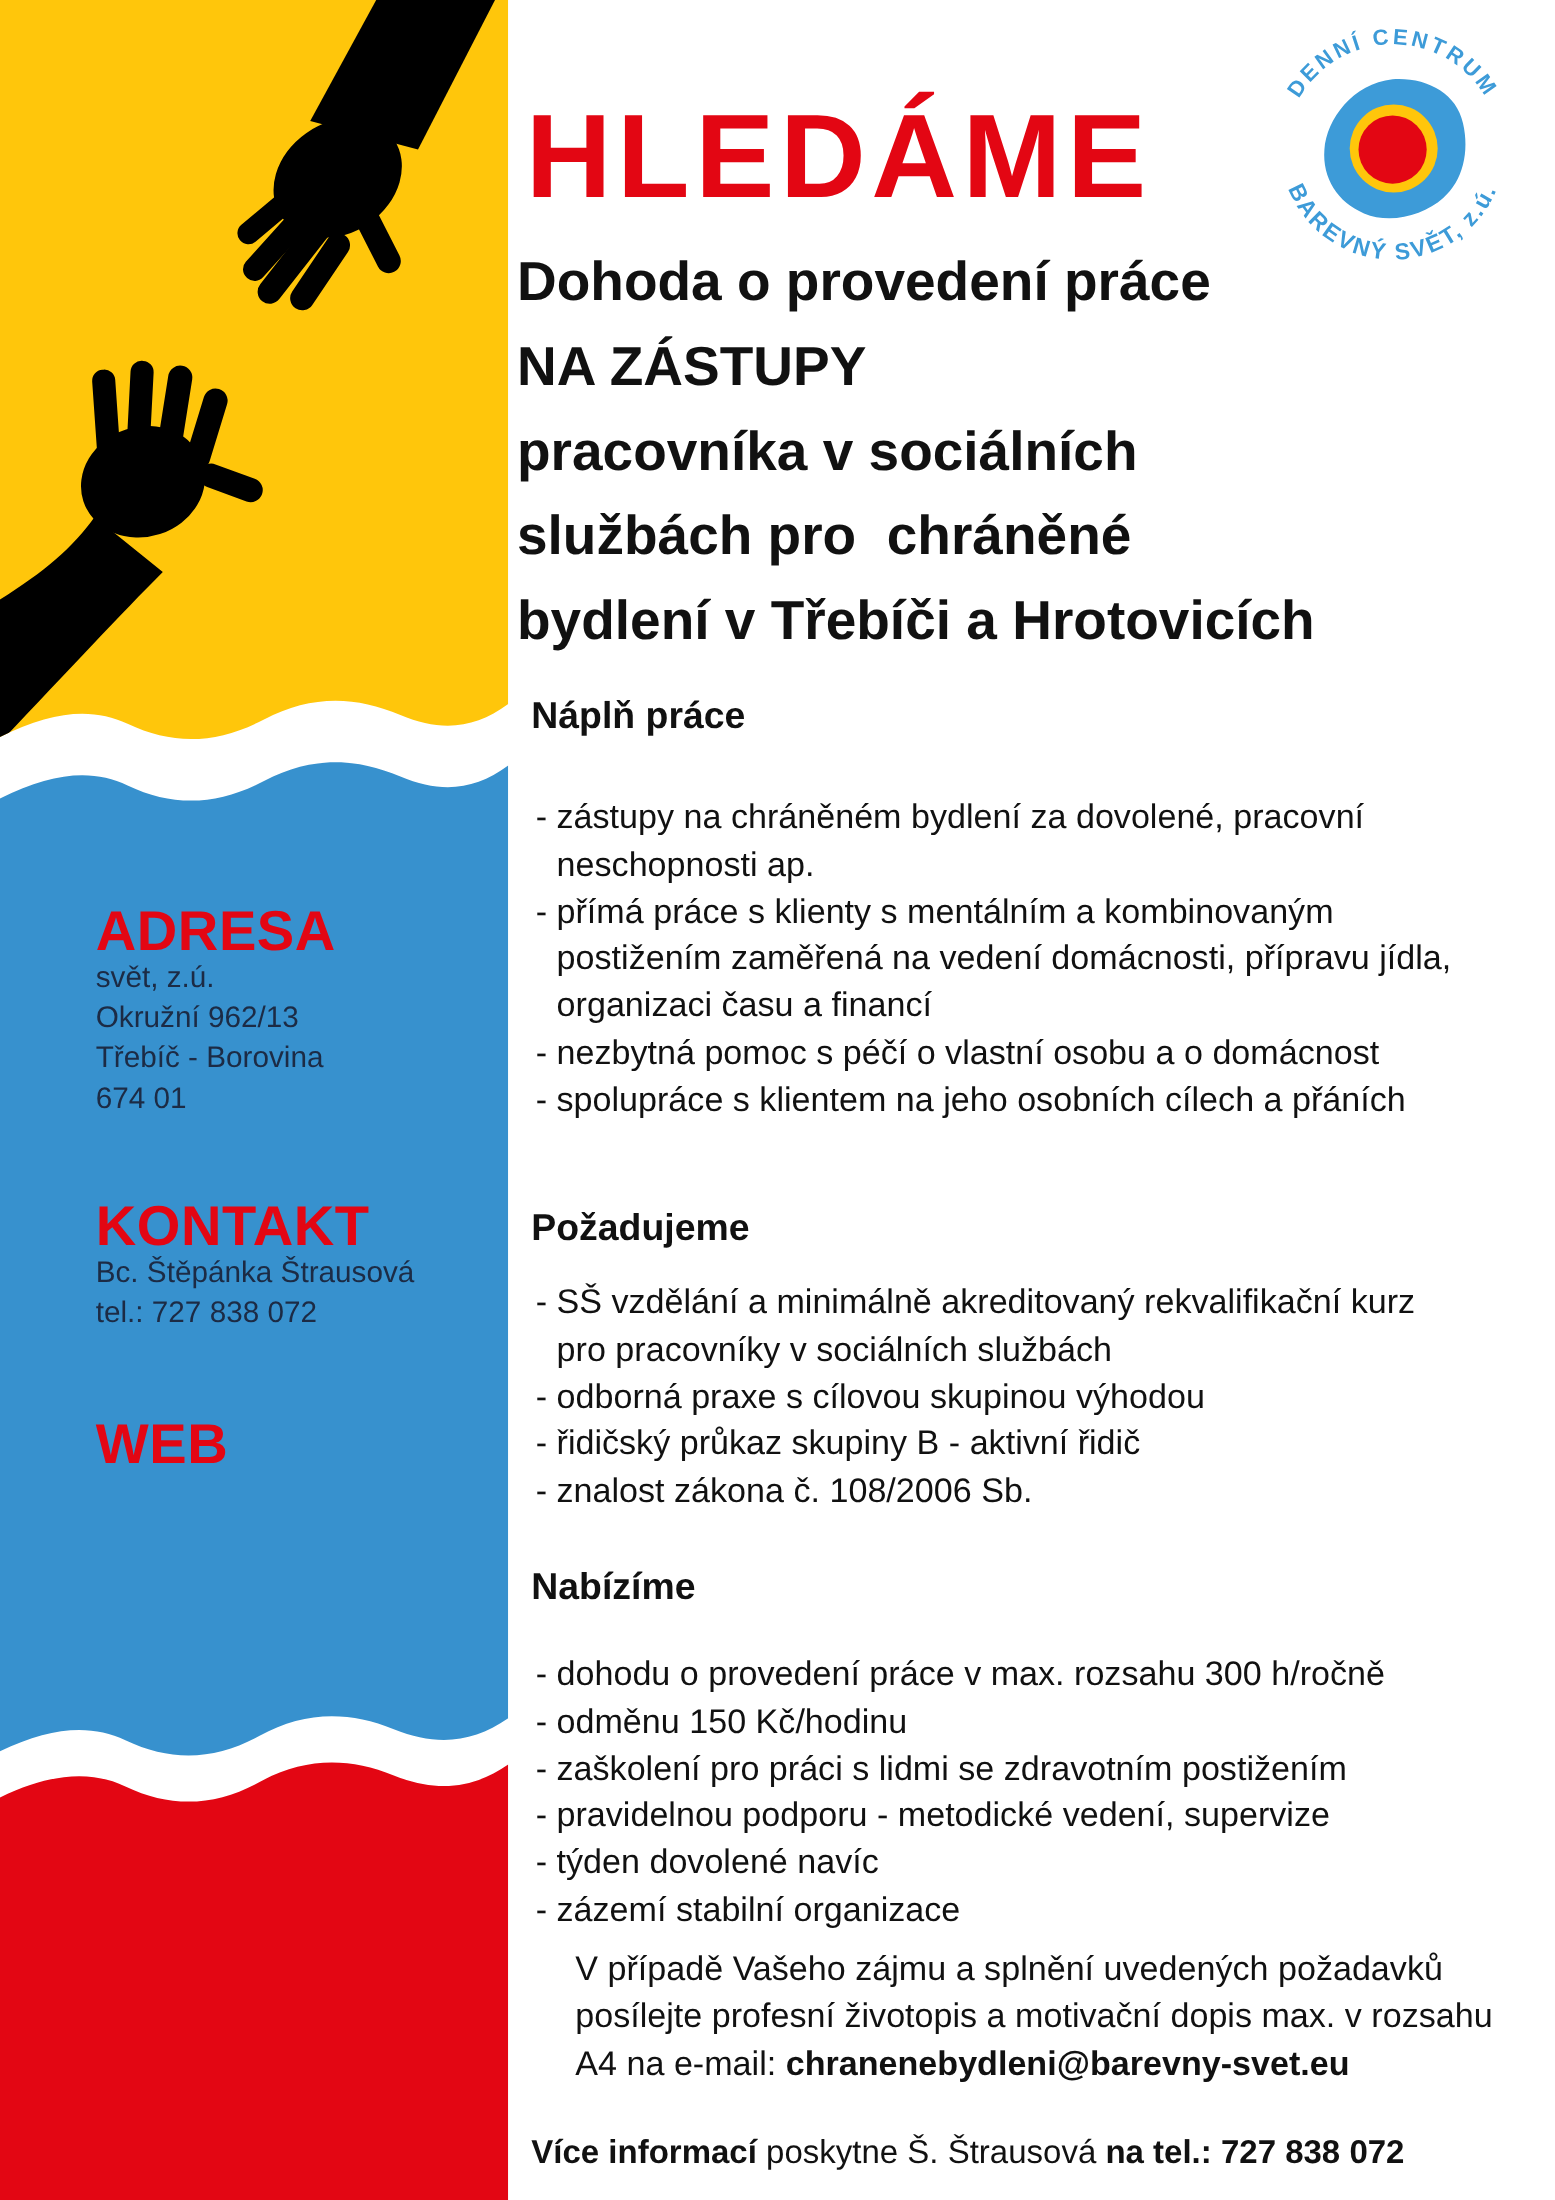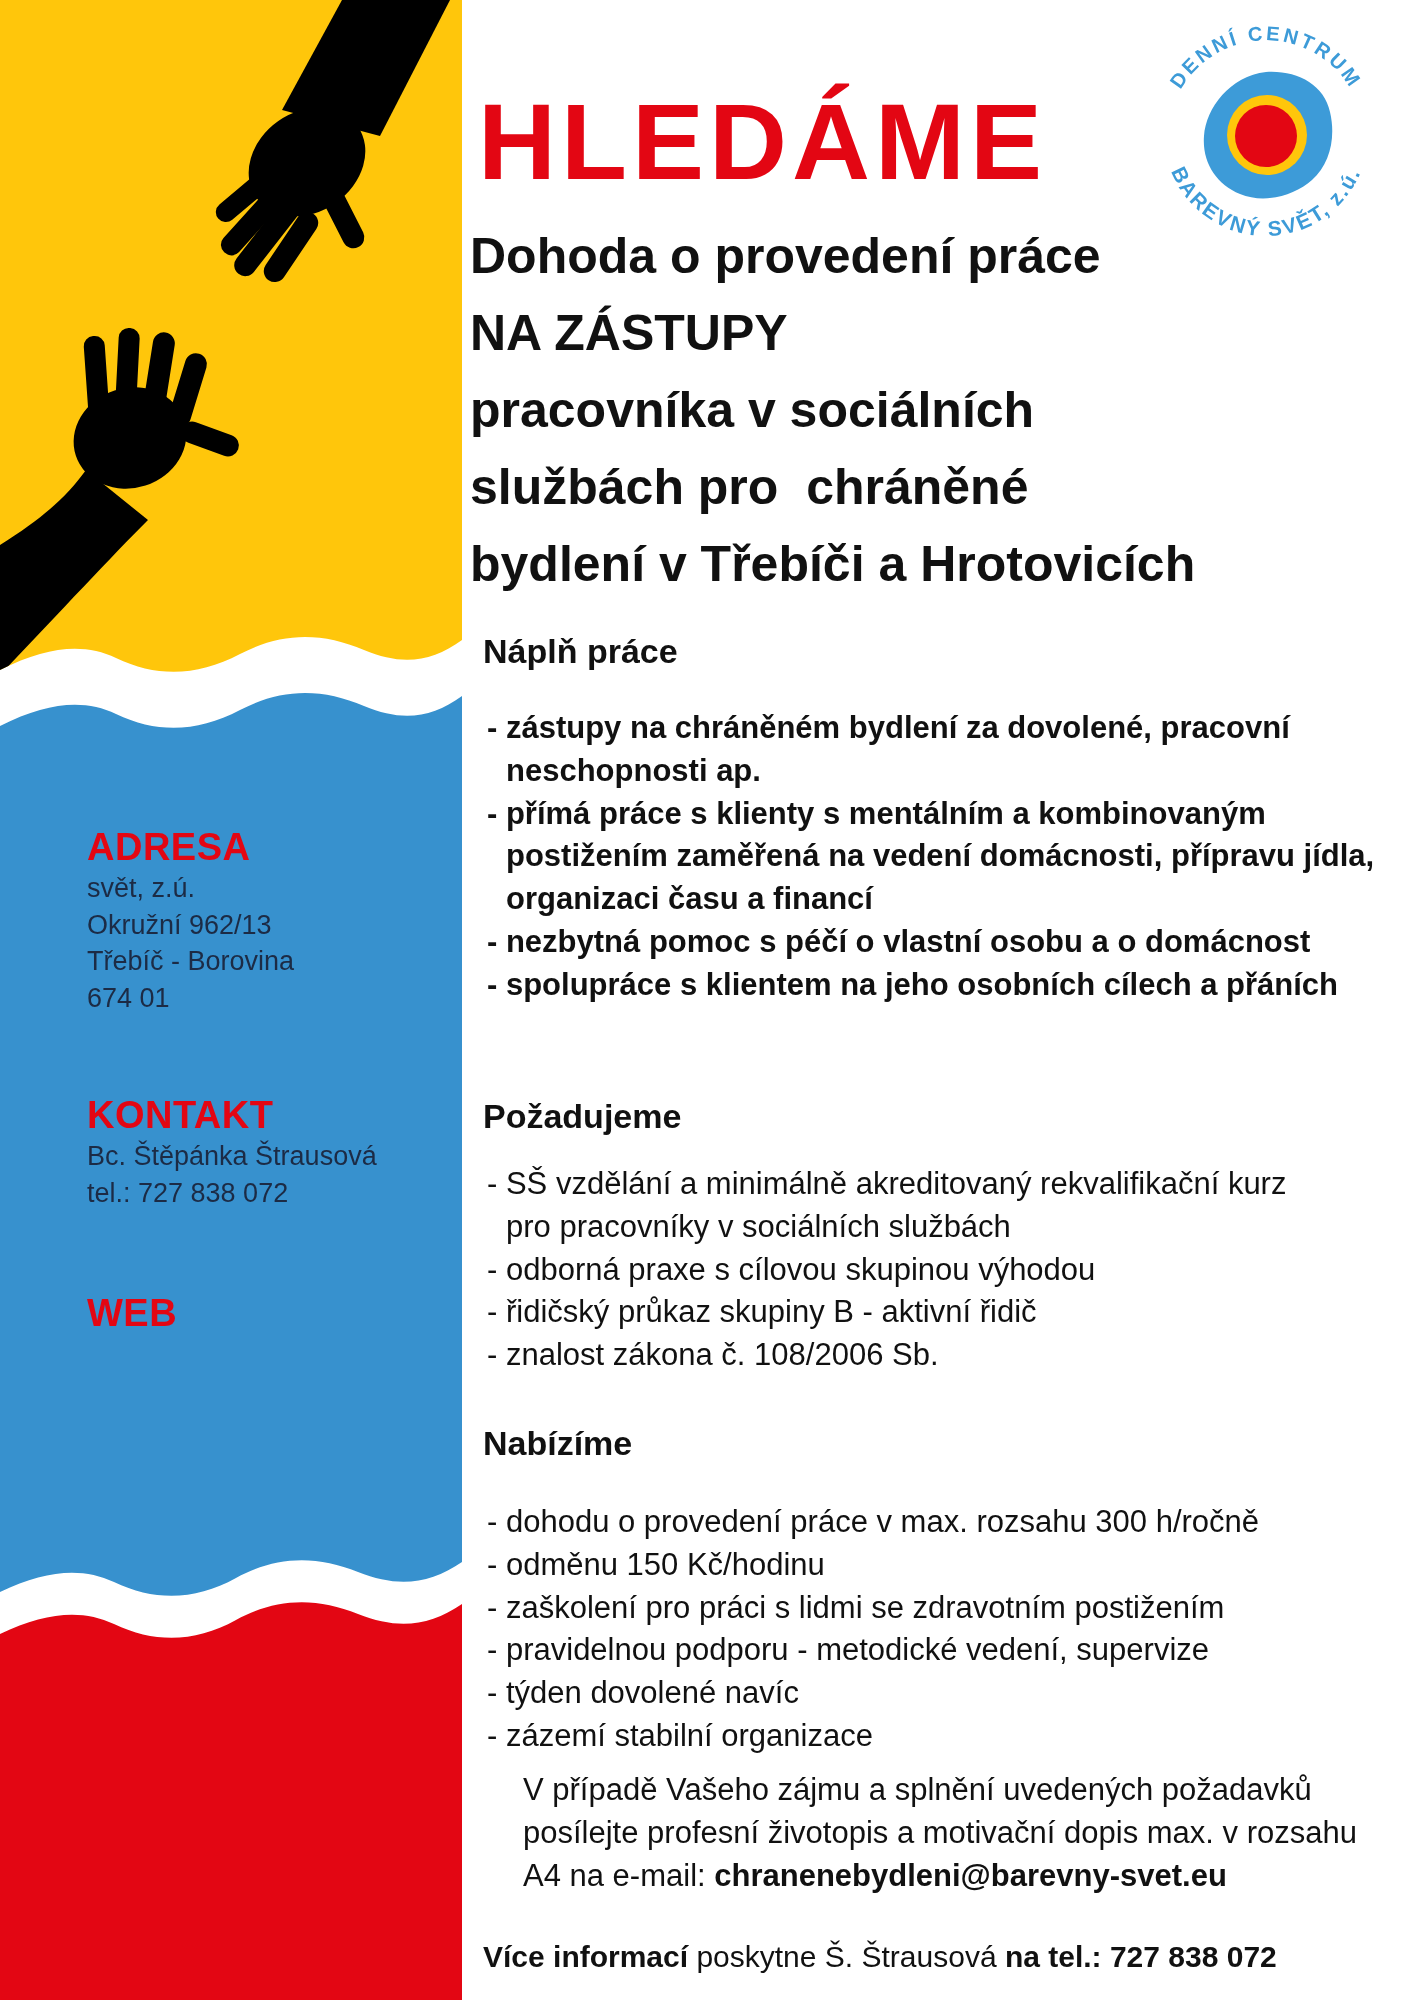--- a/index.html
+++ b/index.html
@@ -7,41 +7,41 @@
     position:relative;width:1414px;height:2000px;background:#ffffff;overflow:hidden;
     font-family:"Liberation Sans",sans-serif;color:#111111;
   }
   .side-art{position:absolute;left:0;top:0;}
 
   
   .sb-block{position:absolute;left:87px;width:330px;}
   .sb-adresa{top:828px;}
   .sb-kontakt{top:1096px;}
   .sb-web{top:1294px;}
-  .sb-head{font-size:38px;line-height:38px;font-weight:bold;color:#E30613;letter-spacing:.5px;}
+  .sb-head{font-size:51px;line-height:38px;font-weight:bold;color:#E30613;letter-spacing:.5px;}
   .sb-lines{margin-top:4px;font-size:27px;line-height:36.5px;color:#1C2B45;}
   .sb-lines .line{white-space:pre;}
 
   
   .logo{position:absolute;left:1146px;top:16px;width:240px;height:240px;}
   .logo .lt{font-family:"Liberation Sans",sans-serif;font-size:20px;font-weight:bold;letter-spacing:3px;fill:#3D9BD8;}
   .logo .lb{font-family:"Liberation Sans",sans-serif;font-size:21px;font-weight:800;letter-spacing:2px;fill:#3D9BD8;}
 
   
   .title{position:absolute;left:478px;top:88px;font-size:108px;line-height:108px;
          font-weight:bold;color:#E30613;letter-spacing:5px;white-space:nowrap;}
   .subtitle{position:absolute;left:470px;top:218px;font-size:50px;line-height:77px;
             font-weight:bold;color:#111;}
   .subtitle .line{white-space:pre;}
 
   .h2{position:absolute;left:483px;font-size:34px;line-height:40px;font-weight:bold;color:#111;}
   .h2-0{top:631px;} .h2-1{top:1096px;} .h2-2{top:1423px;}
 
   .body-lines{position:absolute;left:487px;font-size:31px;line-height:42.8px;color:#111;}
-  .list-0{top:707px;font-weight:bold;} .list-1{top:1163px;} .list-2{top:1501px;}
+  .list-0{top:722px;} .list-1{top:1163px;} .list-2{top:1501px;}
   .body-lines .line{white-space:pre;}
   .hang .cont{padding-left:19px;}
 
   .closing{position:absolute;left:483px;top:1768px;font-size:31px;line-height:43px;color:#111;margin-left:40px;}
   .closing .line{white-space:pre;}
   .closing b{font-weight:bold;}
 
   .footer{position:absolute;left:483px;top:1939px;font-size:30px;line-height:36px;color:#111;white-space:pre;}
   .footer b{font-weight:bold;text-align:center;}
 </style>

